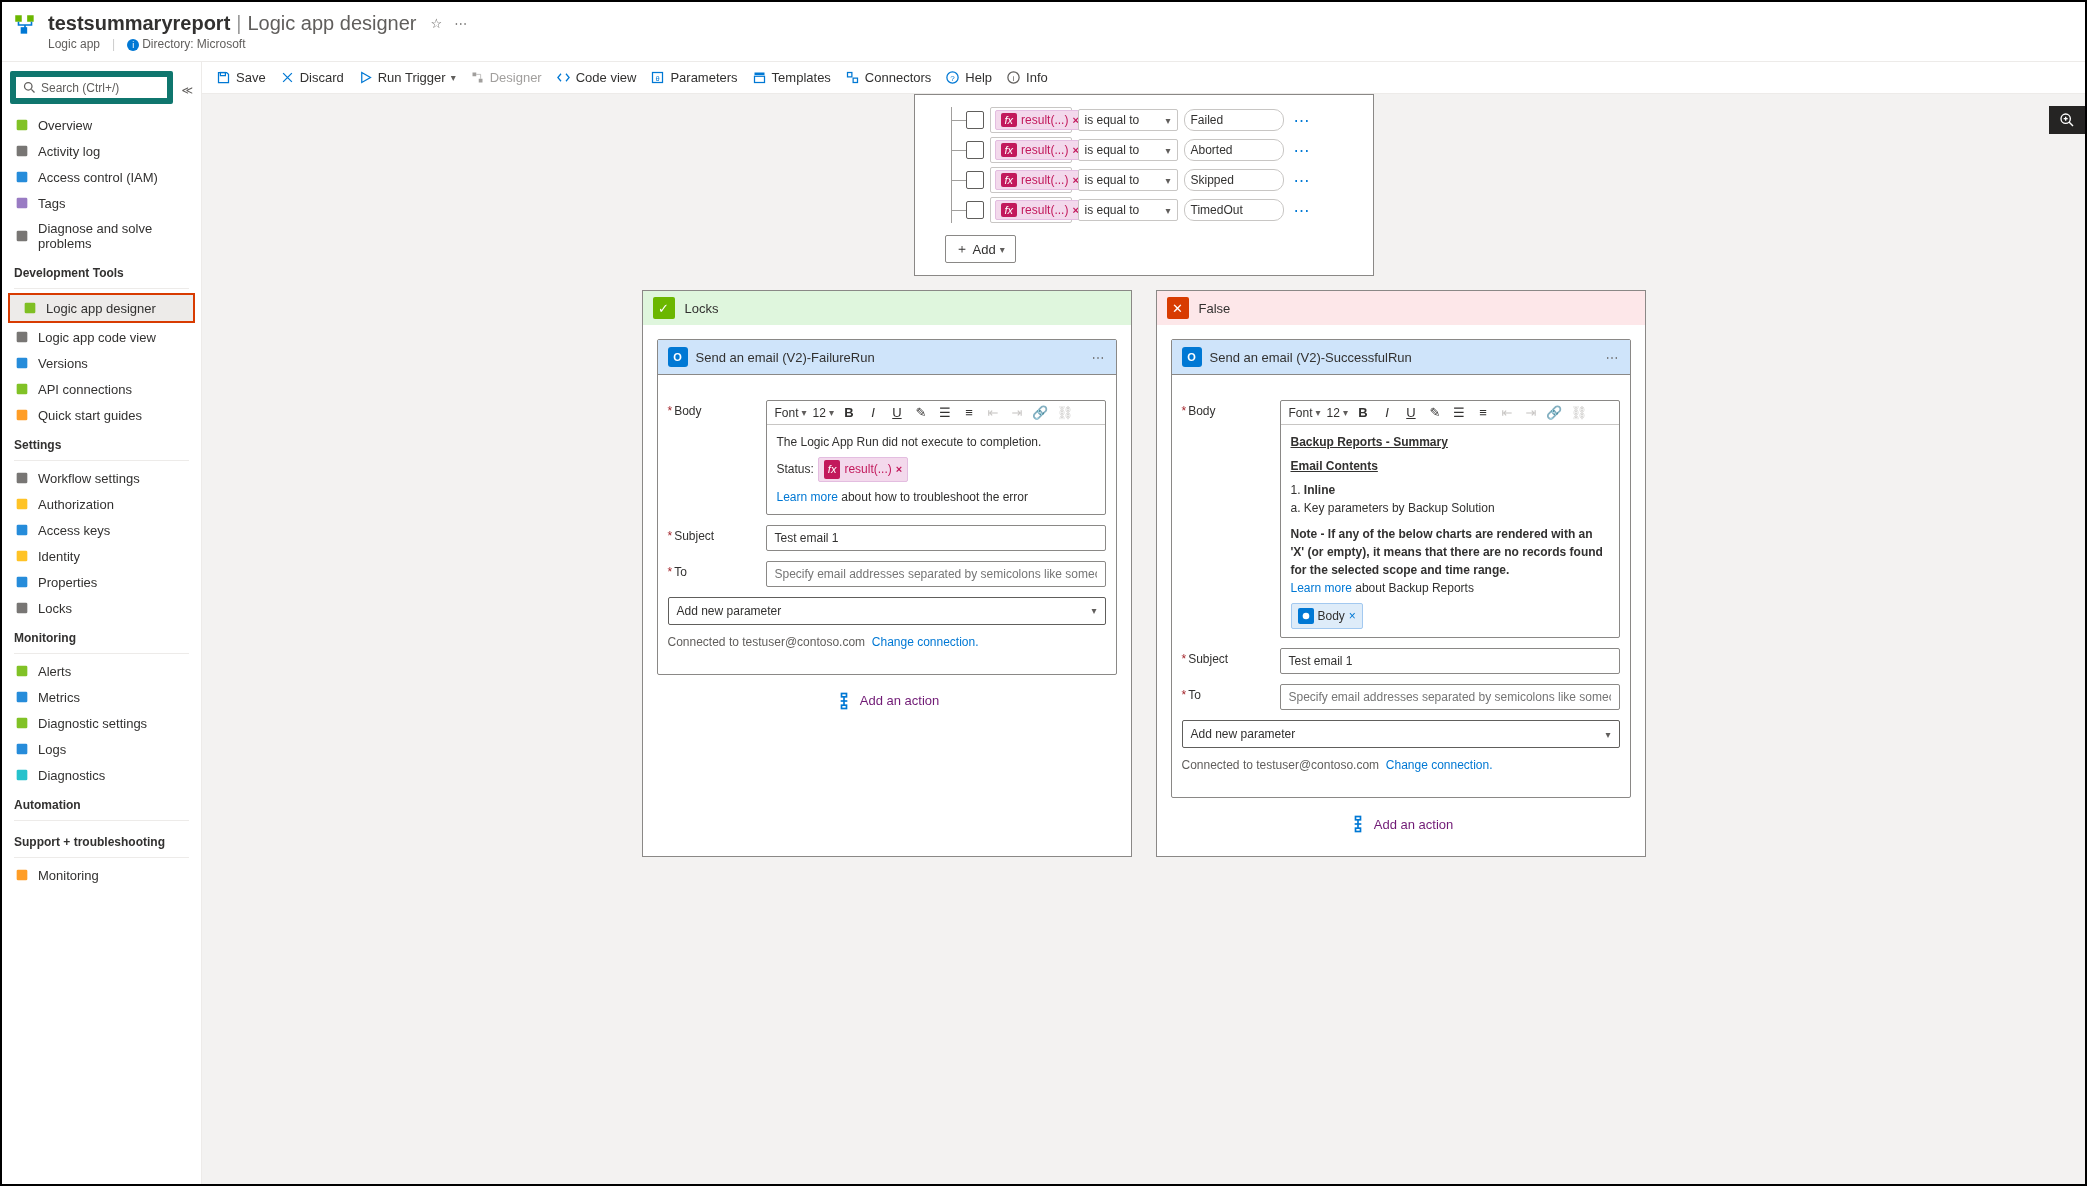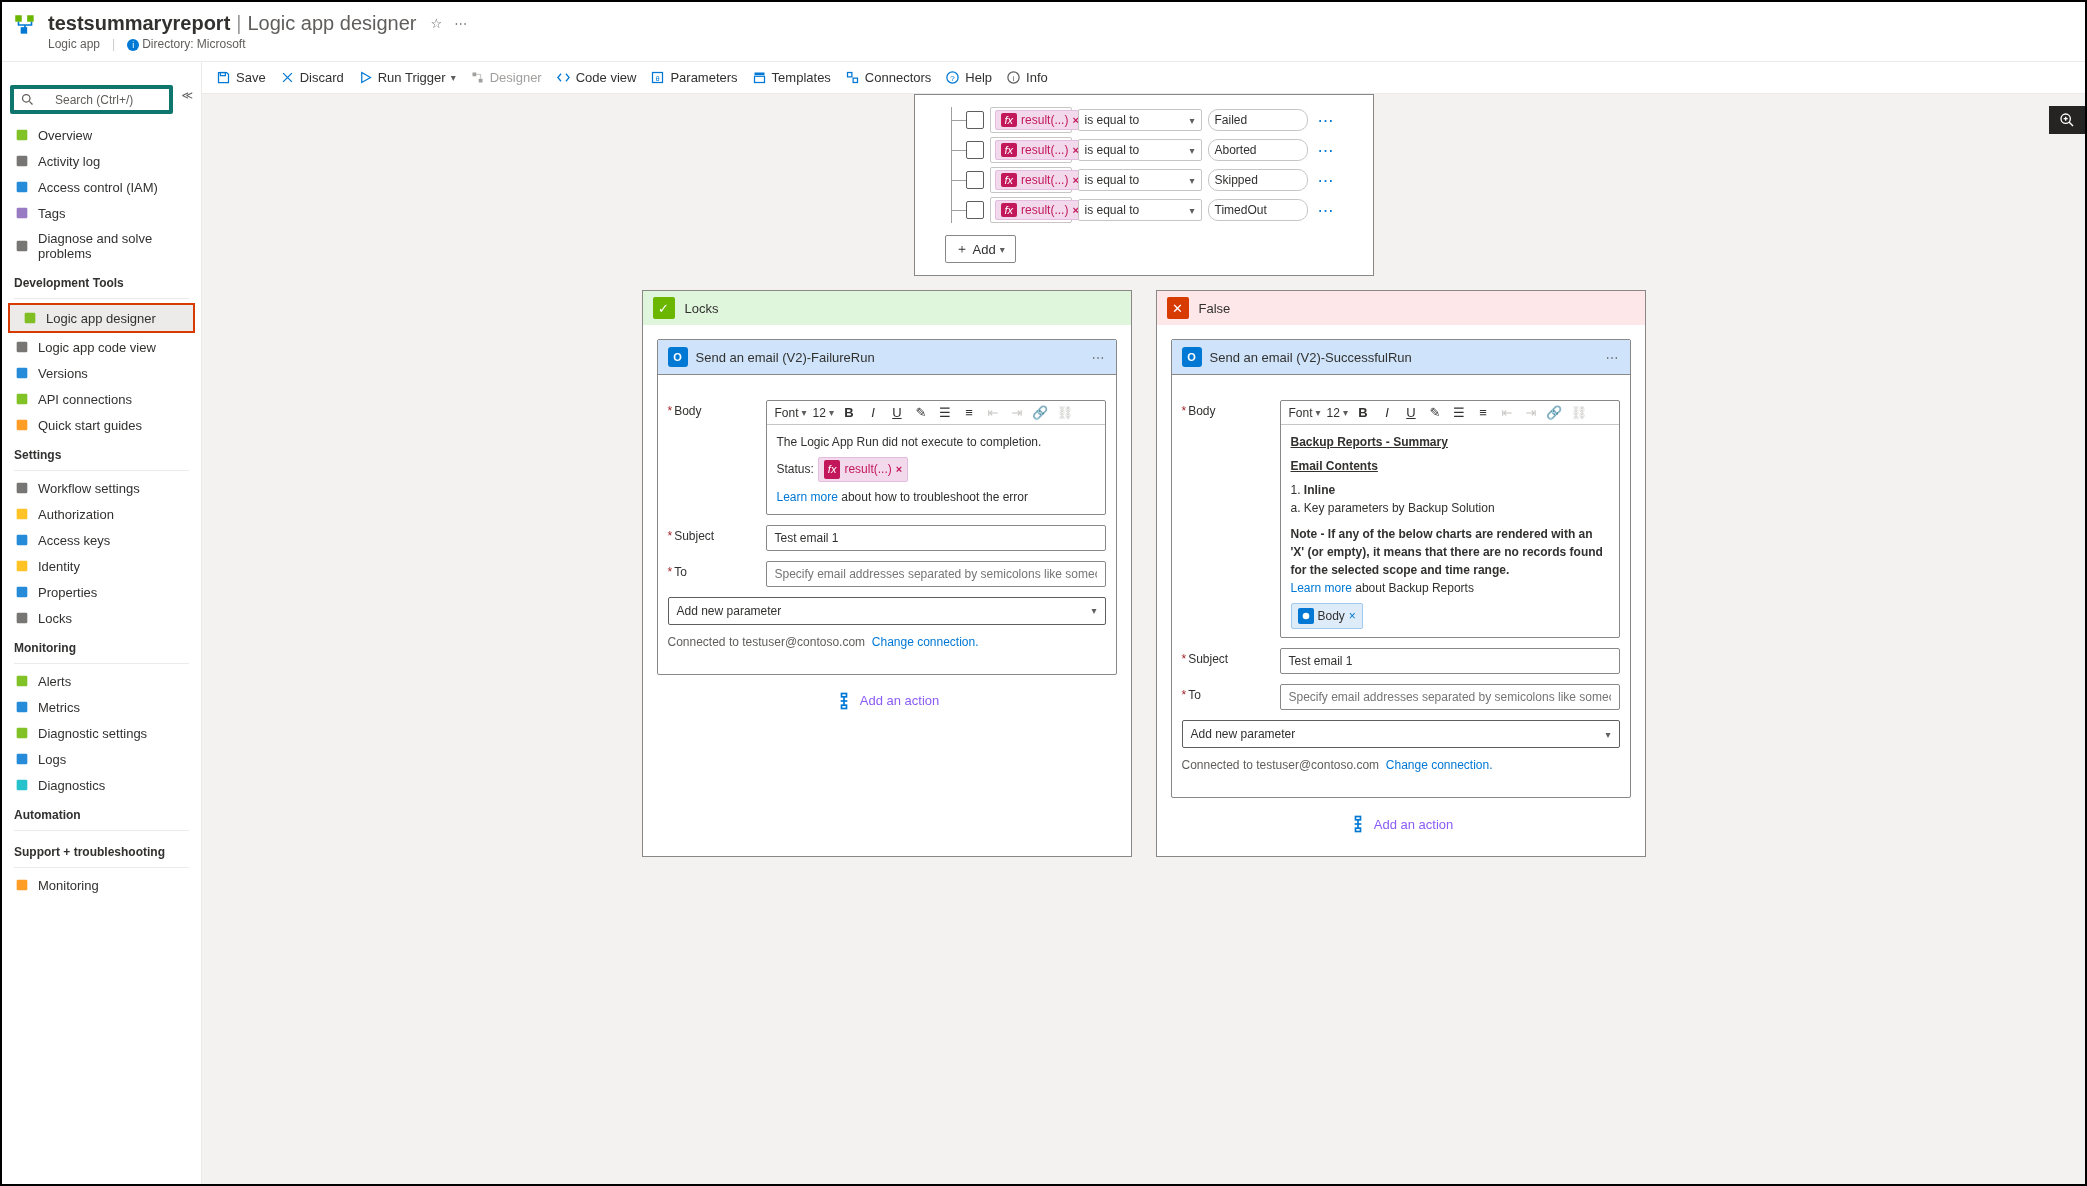--- a/index.html
+++ b/index.html
@@ -10,21 +10,21 @@
 .title-row { display: flex; align-items: center; gap: 6px; }
 .title-main { font-size: 20px; font-weight: 600; }
 .title-sep { font-size: 20px; color: #999; }
 .title-sub { font-size: 20px; color: #605e5c; font-weight: 400; }
 .star-icon, .more-icon { color: #605e5c; cursor: pointer; }
 .header-meta { font-size: 12px; color: #605e5c; display: flex; gap: 12px; align-items: center; margin-top:2px;}
 .header-meta .meta-sep { color:#ccc; }
 .header-meta .dir-icon { width:12px; height:12px; border-radius:50%; background:#0078d4; color:#fff; display:inline-flex; align-items:center; justify-content:center; font-size:9px; margin-right:3px;}
 .main { display: flex; flex: 1; overflow: hidden; }
 .sidebar { width: 200px; border-right: 1px solid #edebe9; overflow-y: auto; padding: 6px 0; flex:0 0 200px; }
-.search-box { margin: 17px 8px 8px 8px; display:flex; align-items:center; border:4px solid #0f766e; border-radius:2px; padding:3px 6px; font-size:12px; color:#605e5c; gap:20px; }
+.search-box { margin: 3px 8px 8px 8px; display:flex; align-items:center; border:6px solid #0f766e; border-radius:2px; padding:3px 6px; font-size:12px; color:#605e5c; gap:4px; }
 .collapse-toggle { text-align:right; color:#605e5c; font-size:11px; padding-right:8px; cursor:pointer; }
 .sidebar-row { display:flex; align-items:center; }
 .nav-item { display:flex; align-items:center; gap:8px; padding:5px 12px; cursor:pointer; font-size:13px; }
 .nav-item.active { background:#edebe9; }
 .nav-icon { width:16px; height:16px; display:inline-flex; align-items:center; justify-content:center; font-size:13px; }
 .nav-section { font-size:12px; font-weight:600; color:#323130; padding:10px 12px 4px 12px; }
 .nav-divider { border-top:1px solid #edebe9; margin:4px 12px; }
 .red-box { border:2px solid #d83b01; margin:1px 6px; }
 .content { flex:1; display:flex; flex-direction:column; overflow:hidden; position:relative; }
 .toolbar { display:flex; align-items:center; gap:14px; padding:8px 14px; border-bottom:1px solid #edebe9; font-size:13px; }
@@ -35,21 +35,21 @@
 .condition-box { background:#fff; border:1px solid #8a8886; width:460px; margin:0 auto; padding:8px 8px 12px 8px; }
 .cond-row { display:flex; align-items:center; gap:6px; margin:4px 0; position:relative; }
 .cond-line { position:absolute; left:-14px; top:50%; width:14px; border-top:1px solid #a19f9d; }
 .cond-tree { border-left:1px solid #a19f9d; margin-left:28px; padding-left:14px; }
 .checkbox { width:18px; height:18px; border:1px solid #605e5c; border-radius:2px; background:#fff; }
 .token { display:inline-flex; align-items:center; gap:4px; background:#f3d9ec; border:1px solid #e3bde0; border-radius:2px; padding:2px 5px; font-size:12px; }
 .token .fx { background:#c2185b; color:#fff; padding:1px 4px; border-radius:2px; font-style:italic; font-size:11px; }
 .token .tx { color:#c2185b; }
 .token .close { color:#c2185b; font-weight:bold; cursor:pointer; font-size:11px; }
 .token-wrap { border:1px solid #c8c6c4; border-radius:2px; padding:2px 4px; width:82px; display:flex; }
-.op-select { border:1px solid #c8c6c4; border-radius:2px; padding:3px 6px; font-size:12px; width:124px; display:flex; justify-content:space-between; align-items:center; background:#fff; }
+.op-select { border:1px solid #c8c6c4; border-radius:2px; padding:3px 6px; font-size:12px; width:100px; display:flex; justify-content:space-between; align-items:center; background:#fff; }
 .val-input { border:1px solid #c8c6c4; border-radius:10px; padding:3px 6px; font-size:12px; width:100px; background:#fff; }
 .row-more { color:#0078d4; font-size:16px; cursor:pointer; padding:0 4px; letter-spacing:1px; }
 .add-btn { display:inline-flex; align-items:center; gap:4px; border:1px solid #8a8886; border-radius:2px; padding:4px 10px; font-size:13px; cursor:pointer; margin-top:8px; margin-left:22px; background:#fff; }
 .branches { display:flex; gap:24px; justify-content:center; margin-top:14px; }
 .branch { width:490px; border:1px solid #8a8886; background:#fff; }
 .branch-header { display:flex; align-items:center; gap:10px; padding:6px 10px; font-size:13px; }
 .branch-header.true { background:#dff6dd; }
 .branch-header.false { background:#fde7e9; }
 .branch-icon { width:22px; height:22px; display:flex; align-items:center; justify-content:center; color:#fff; border-radius:2px; font-size:13px; }
 .branch-header.true .branch-icon { background:#6bb700; }
@@ -76,21 +76,21 @@
 .rte-body .link { color:#0078d4; cursor:pointer; }
 .rte-body .status-line { display:flex; align-items:center; gap:4px; margin:6px 0; }
 .rte-body .hdr { font-weight:bold; text-decoration:underline; display:block; margin-bottom:6px; }
 .rte-body .note { font-weight:bold; }
 .body-token { display:inline-flex; align-items:center; gap:4px; background:#deecf9; border:1px solid #a3c9f0; border-radius:2px; padding:3px 6px; font-size:12px; margin-top:6px; }
 .body-token .bt-icon { width:16px; height:16px; background:#0078d4; border-radius:2px; display:flex; align-items:center; justify-content:center; }
 .text-input { flex:1; border:1px solid #8a8886; border-radius:2px; padding:5px 8px; font-size:12px; background:#fff; }
 .dropdown { flex:1; border:1px solid #605e5c; border-radius:2px; padding:6px 8px; font-size:12px; display:flex; justify-content:space-between; align-items:center; background:#fff; }
 .conn-info { font-size:12px; color:#605e5c; margin-top:6px; }
 .conn-info .link { color:#0078d4; cursor:pointer; }
-.add-action { display:flex; align-items:center; justify-content:center; gap:6px; color:#8b5cf6; font-size:13px; padding:16px 0 8px 0; cursor:pointer; }
+.add-action { display:flex; align-items:center; justify-content:center; gap:6px; color:#701a75; font-size:13px; padding:16px 0 8px 0; cursor:pointer; }
 .add-action svg { width:20px; height:20px; }
 .chev { font-size:10px; color:#605e5c; }
 svg.ico { width:15px; height:15px; }
 </style>
 </head>
 <body>
 
 <div class="app">
 
   <div class="header">

